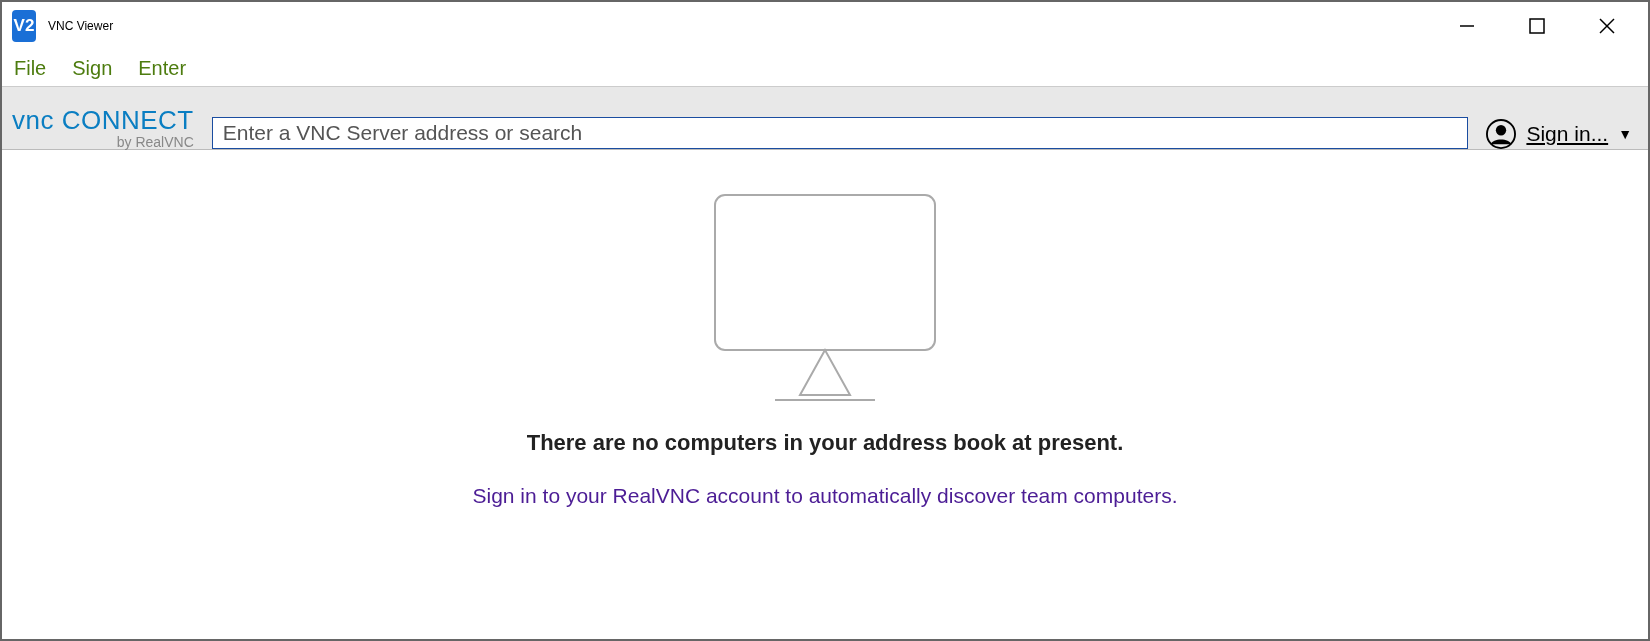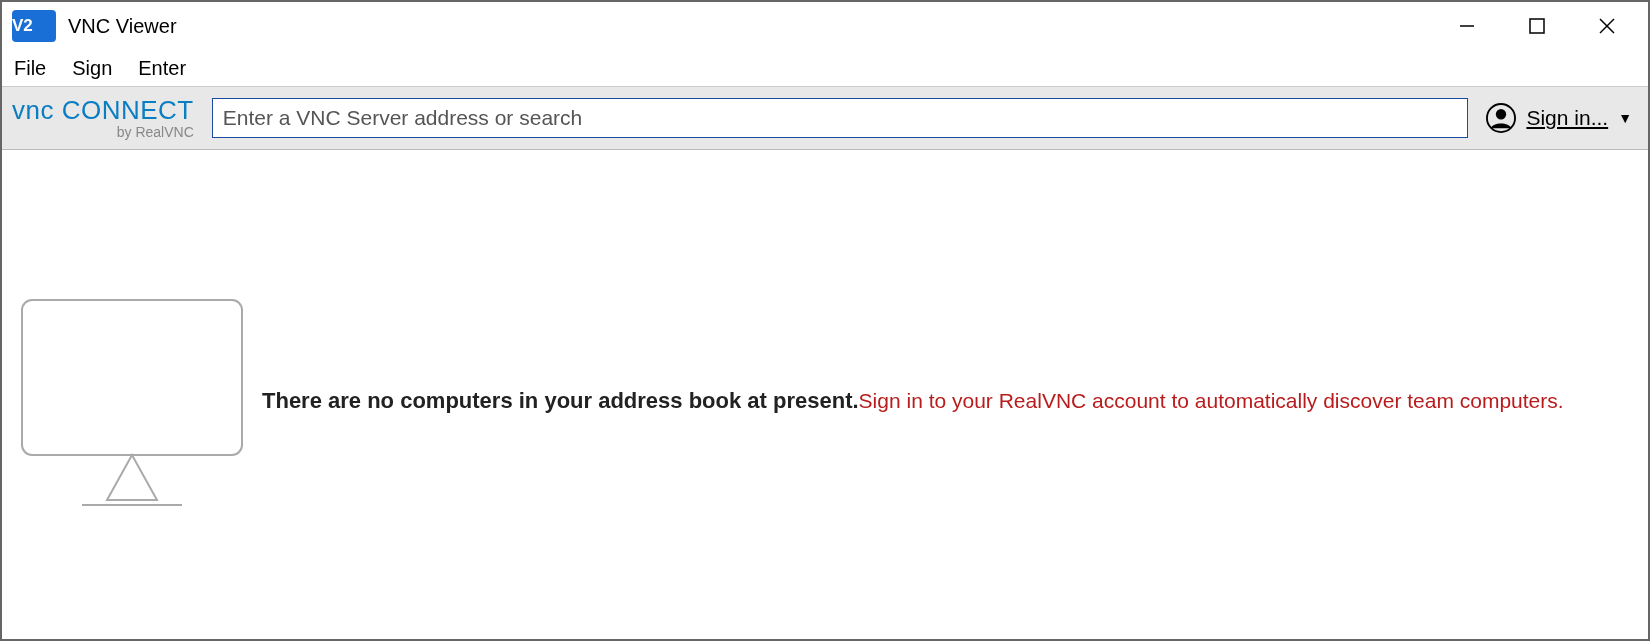--- a/index.html
+++ b/index.html
@@ -12,35 +12,35 @@
     border: 2px solid #666;
   }
   .titlebar {
     display: flex;
     align-items: center;
     height: 48px;
     padding: 0 6px;
     background: #fff;
   }
   .titlebar-icon {
-    width: 44px;
+    width: 24px;
     height: 32px;
     background: #1a6fd6;
     border-radius: 4px;
     display: flex;
     align-items: center;
-    justify-content: flex-start;
+    justify-content: center;
     color: #fff;
     font-weight: 700;
     font-size: 17px;
     margin-left: 4px;
     margin-right: 12px;
   }
   .titlebar-title {
-    font-size: 20px;
+    font-size: 12px;
     color: #000;
     flex: 0 0 auto;
   }
   .titlebar-spacer { flex: 1; }
   .win-btn {
     width: 70px;
     height: 48px;
     display: flex;
     align-items: center;
     justify-content: center;
@@ -53,30 +53,30 @@
   .menubar {
     display: flex;
     align-items: center;
     height: 36px;
     padding: 0 8px;
     background: #fff;
     gap: 18px;
   }
   .menu-item {
     font-size: 20px;
-    color: #000000;
+    color: #4d7c0f;
     background: none;
     border: none;
     padding: 2px 4px;
     cursor: pointer;
   }
 
   .toolbar {
     display: flex;
-    align-items: center;
+    align-items: flex-end;
     height: 64px;
     background: #e8e8e8;
     border-top: 1px solid #ccc;
     border-bottom: 1px solid #bbb;
     padding: 0 10px;
     gap: 12px;
   }
   .brand {
     display: flex;
     flex-direction: column;
@@ -93,21 +93,21 @@
     font-weight: 400;
   }
   .brand-sub {
     font-size: 14px;
     color: #888;
     margin-top: 2px;
     margin-left: 34px;
   }
   .search-input {
     flex: 1;
-    height: 40px;
+    height: 32px;
     border: 1px solid #1a4da0;
     background: #fff;
     font-size: 21px;
     padding: 0 10px;
     color: #000;
     outline: none;
   }
   .search-input::placeholder { color: #555; }
   .signin {
     display: flex;
@@ -126,36 +126,36 @@
     width: 30px; height: 30px;
   }
   .chevron {
     font-size: 14px;
     color: #000;
   }
 
   .content {
     height: calc(100% - 48px - 36px - 64px);
     display: flex;
-    flex-direction: row;
+    flex-direction: column;
     align-items: center;
     justify-content: flex-start;
     padding-top: 40px;
     background: #fff;
   }
   .monitor-svg { margin-bottom: 20px; }
   .empty-heading {
     font-size: 22px;
     font-weight: 700;
     color: #222;
     margin-bottom: 28px;
   }
   .empty-line {
     font-size: 21px;
-    color: #b91c1c;
+    color: #4c1d95;
     margin-bottom: 28px;
   }
 </style>
 </head>
 <body>
 
 <div class="titlebar">
   <div class="titlebar-icon">
     <span>V2</span>
   </div>

